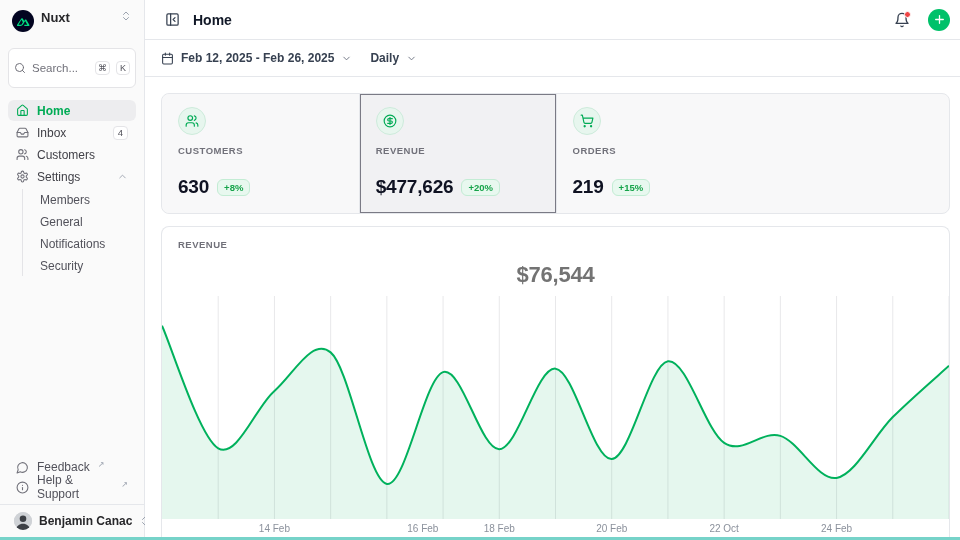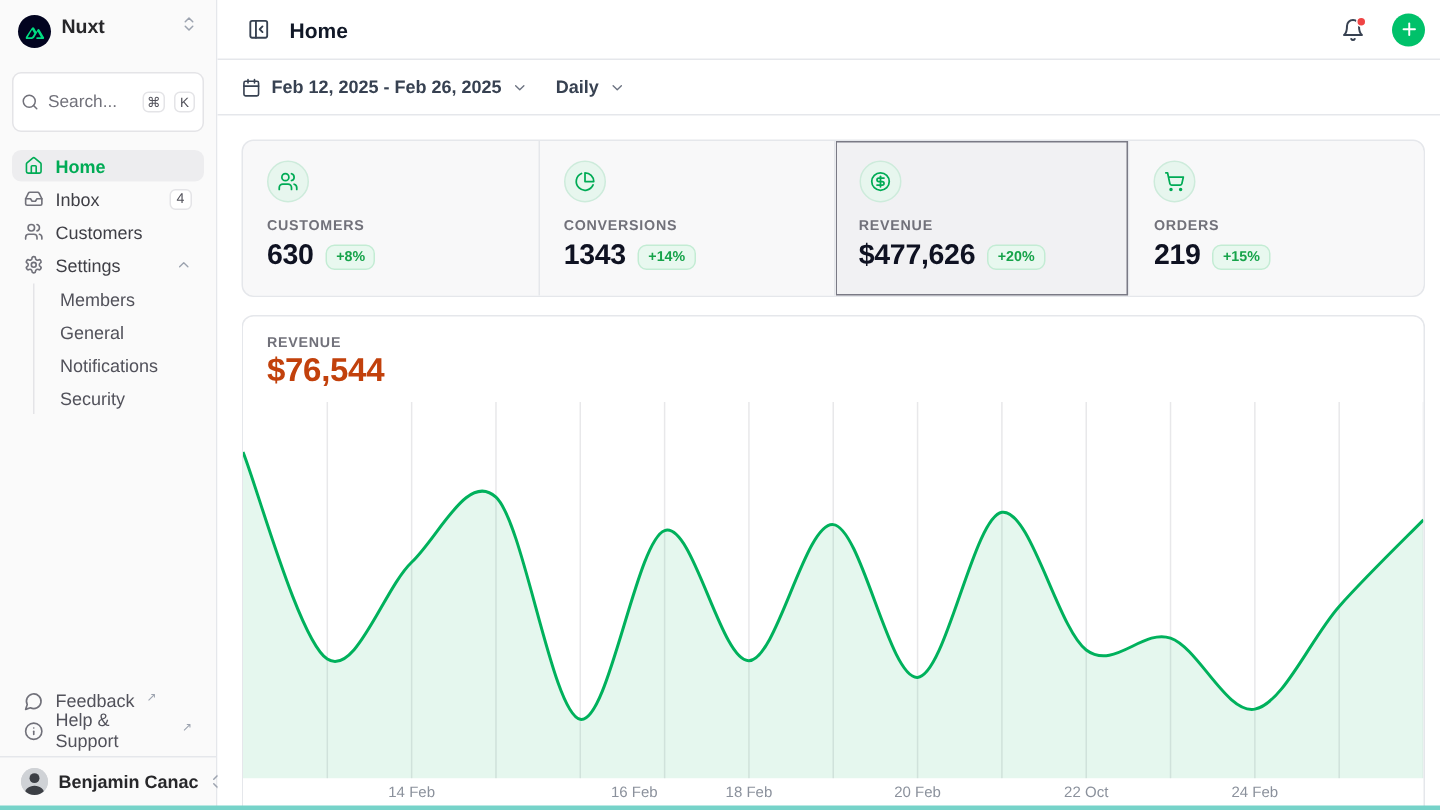--- a/index.html
+++ b/index.html
@@ -71,31 +71,31 @@
   .stats-row{display:grid;grid-template-columns:repeat(4,1fr);border:1px solid var(--border);
     border-radius:8px;background:var(--cell-bg);flex:0 0 auto;}
   .stat-cell{padding:13px 16px 15px 16px;cursor:pointer;position:relative;background:var(--cell-bg);}
   .stat-cell + .stat-cell{border-left:1px solid var(--border);}
   .stat-cell:first-child{border-radius:8px 0 0 8px;}
   .stat-cell:last-child{border-radius:0 8px 8px 0;}
   .stat-cell.selected{background:var(--cell-sel-bg);box-shadow:inset 0 0 0 1px #7a7a85;}
   .stat-icon{width:28px;height:28px;border-radius:50%;background:#e7f6ee;border:1px solid #cdebdb;
     display:flex;align-items:center;justify-content:center;color:var(--green);}
   .stat-label{margin-top:10px;font-size:9.5px;font-weight:600;letter-spacing:.5px;color:var(--gray-5);}
-  .stat-value-row{margin-top:4px;display:flex;align-items:center;gap:8px;}
+  .stat-value-row{margin-top:20px;display:flex;align-items:center;gap:8px;}
   .stat-value{font-size:19px;font-weight:800;color:#0f1222;letter-spacing:-.2px;}
   .delta-badge{font-size:9.5px;font-weight:700;color:#16a34a;background:#e8f8ef;
     border:1px solid #c3ecd4;border-radius:6px;padding:2px 6px;}
 
   
   .chart-card{margin-top:12px;border:1px solid var(--border);border-radius:8px 8px 0 0;border-bottom:none;
     flex:1;display:flex;flex-direction:column;overflow:hidden;min-height:0;}
   .chart-head{padding:12px 16px 8px 16px;}
   .chart-label{font-size:9.5px;font-weight:600;letter-spacing:.5px;color:var(--gray-5);}
-  .chart-value{font-size:22px;font-weight:800;color:#c2410c;margin-top:0;letter-spacing:-.2px;}
+  .chart-value{font-size:22px;font-weight:800;color:#737373;margin-top:12px;letter-spacing:-.2px;text-align:center;}
   .plot-wrap{position:relative;flex:1;min-height:0;}
   .plot-wrap svg{position:absolute;inset:0;width:100%;height:100%;}
   .x-axis{position:relative;height:21px;flex:0 0 auto;}
   .x-tick{position:absolute;top:4px;transform:translateX(-50%);font-size:10px;color:#8b919c;white-space:nowrap;}
 
   .bottom-strip{position:absolute;left:0;right:0;bottom:0;height:3px;background:#76d3c9;z-index:5;}
 </style>
 </head>
 <body>
 
@@ -292,33 +292,20 @@
                 <path d="M16 3.13a4 4 0 0 1 0 7.75"></path>
               </svg>
           </span>
           <div class="stat-label">CUSTOMERS</div>
           <div class="stat-value-row">
             <span class="stat-value">630</span>
             <span class="delta-badge">+8%</span>
           </div>
         </div>
 
-        <div class="stat-cell">
-          <span class="stat-icon">
-            <svg width="14" height="14" viewBox="0 0 24 24" fill="none" stroke="currentColor" stroke-width="2" stroke-linecap="round" stroke-linejoin="round">
-                <path d="M21.21 15.89A10 10 0 1 1 8 2.83"></path>
-                <path d="M22 12A10 10 0 0 0 12 2v10z"></path>
-              </svg>
-          </span>
-          <div class="stat-label">CONVERSIONS</div>
-          <div class="stat-value-row">
-            <span class="stat-value">1343</span>
-            <span class="delta-badge">+14%</span>
-          </div>
-        </div>
 
         <div class="stat-cell selected">
           <span class="stat-icon">
             <svg width="14" height="14" viewBox="0 0 24 24" fill="none" stroke="currentColor" stroke-width="2" stroke-linecap="round" stroke-linejoin="round">
                 <circle cx="12" cy="12" r="10"></circle>
                 <path d="M16 8h-6a2 2 0 1 0 0 4h4a2 2 0 1 1 0 4H8"></path>
                 <path d="M12 18V6"></path>
               </svg>
           </span>
           <div class="stat-label">REVENUE</div>

